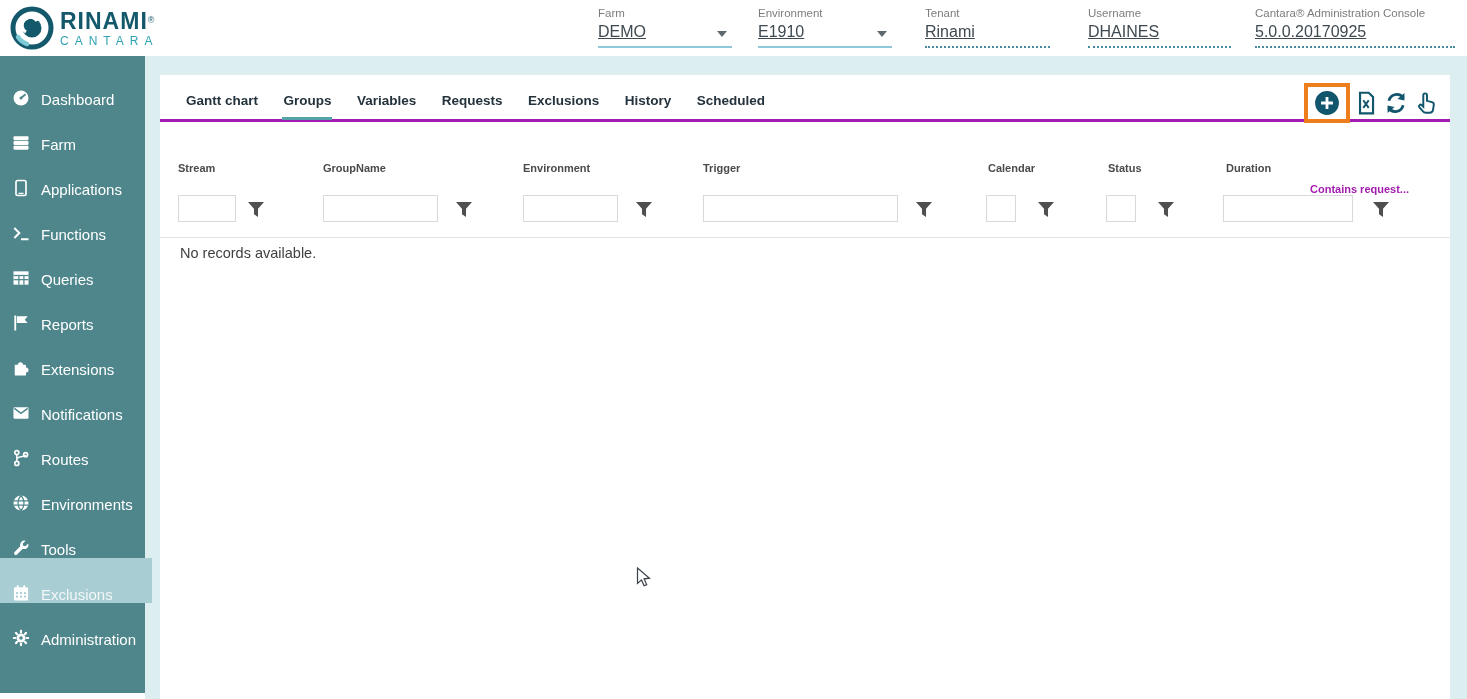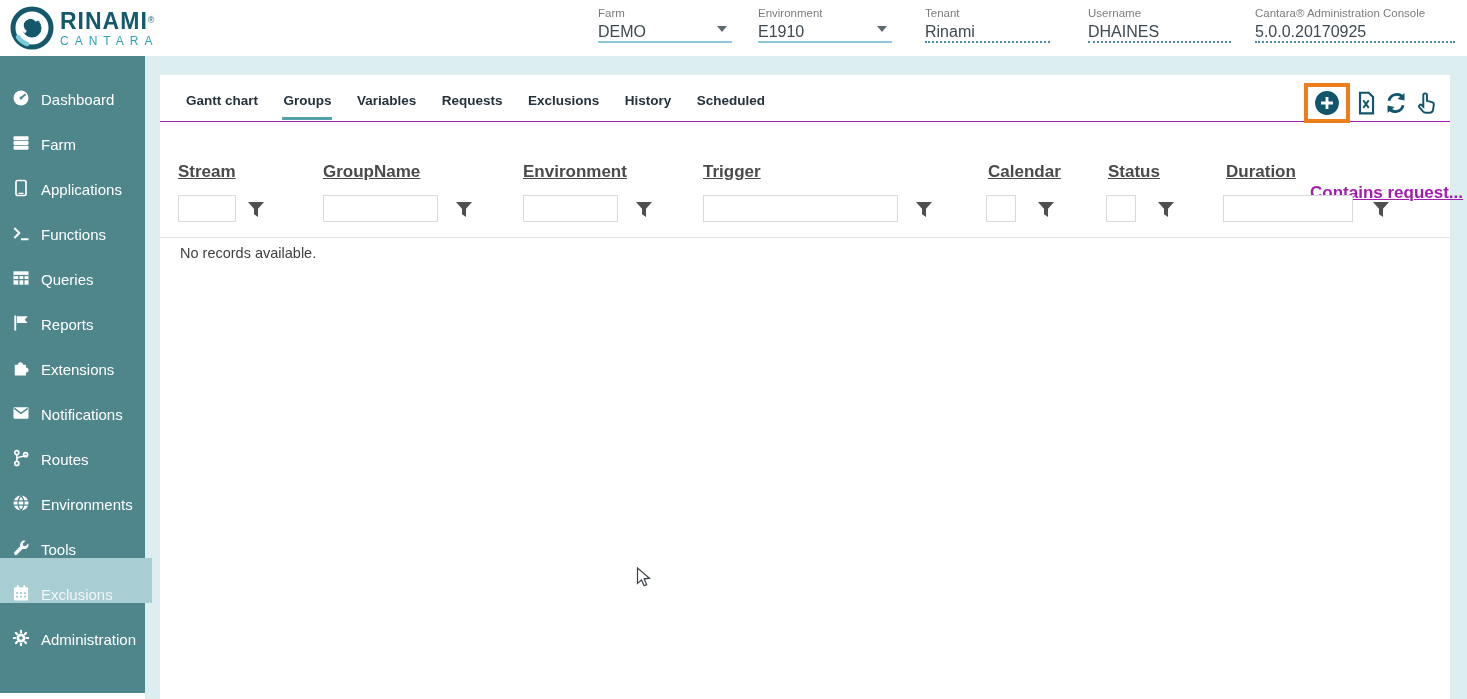--- a/index.html
+++ b/index.html
@@ -13,21 +13,21 @@
   .header { position:absolute; top:0; left:0; width:1467px; height:56px; background:#fff; z-index:5; }
   .logo { position:absolute; left:10px; top:6px; display:flex; align-items:center; }
   .logo-mark { width:44px; height:44px; }
   .logo-text { margin-left:6px; line-height:1; }
   .logo-name { font-size:23px; font-weight:bold; color:#14596b; letter-spacing:1px; }
   .logo-reg { font-size:9px; color:#14596b; vertical-align:super; }
   .logo-sub { font-size:12px; font-weight:normal; color:#2fa3b3; letter-spacing:6px; margin-top:2px; }
 
   .hfield { position:absolute; top:7px; }
   .hfield .hlabel { font-size:11.5px; color:#7d7d7d; }
-  .hfield .hvalue { font-size:16px; color:#3e4950; margin-top:4px; white-space:nowrap; }
+  .hfield .hvalue { font-size:16px; color:#3e4950; margin-top:4px; padding-bottom:5px; white-space:nowrap;text-decoration:underline; }
   .hfield.dropdown .hvalue { border-bottom:2px solid #8ec8da; }
   .hfield.readonly .hvalue { border-bottom:2px dotted #4a8ba1; }
   .hf-farm { left:598px; width:134px; }
   .hf-env  { left:758px; width:134px; }
   .hf-tenant { left:925px; width:125px; }
   .hf-user { left:1088px; width:143px; }
   .hf-console { left:1255px; width:200px; }
   .dd-arrow { position:absolute; right:5px; bottom:11px; width:0; height:0;
     border-left:5px solid transparent; border-right:5px solid transparent; border-top:6px solid #5f6a70; }
 
@@ -37,34 +37,34 @@
     color:#ffffff; font-size:15px; cursor:pointer; white-space:nowrap; }
   .side-item .sicon { width:20px; height:20px; margin-right:10px; flex:0 0 20px; display:inline-flex; }
   .side-item.active { width:152px; background:#a8cdd2; color:#f2f7f8; }
   .sicon svg { width:20px; height:20px; }
 
   
   .canvas { position:absolute; left:145px; top:56px; width:1322px; height:643px; background:#ddeef1; }
   .panel { position:absolute; left:15px; top:19px; width:1290px; height:624px; background:#ffffff; }
 
   
-  .tabs-row { position:absolute; top:0; left:0; right:0; height:47px; border-bottom:1px solid #a21caf; padding-left:25px; }
+  .tabs-row { position:absolute; top:0; left:0; right:0; height:47px; border-bottom:3px solid #a21caf; padding-left:25px; }
   .tab { display:inline-block; margin-right:19px; padding:18px 1px 9px 1px; font-size:13.5px; font-weight:bold;
     color:#24323c; border-bottom:3px solid transparent; cursor:pointer; }
   .tab.active { border-bottom-color:#53a2a7; }
 
   
   .toolbar { position:absolute; top:8px; right:10px; display:flex; align-items:center; }
   .orange-box { border:4px solid #ee7e1c; width:46px; height:40px; display:flex; align-items:center; justify-content:center; }
   .tbtn { display:inline-flex; align-items:center; justify-content:center; width:28px; height:32px; margin-left:2px; cursor:pointer; }
   .tbtn svg { width:26px; height:26px; }
 
   
   .filters { position:absolute; top:87px; left:0; right:0; height:75px; }
-  .fc-header { position:absolute; top:0; font-size:17px; font-weight:bold; color:#4a4a4a; white-space:nowrap;text-decoration:underline; }
+  .fc-header { position:absolute; top:0; font-size:11px; font-weight:bold; color:#4a4a4a; white-space:nowrap; }
   .fc-header.muted { color:#a21caf;margin-top:21px; }
   .fc-input { position:absolute; top:33px; height:27px; border:1px solid #d9d9d9; background:#fff; font-size:13px;
     padding:0 4px; color:#3e4950; outline:none; }
   .fc-funnel { position:absolute; top:40px; width:16px; height:15px; cursor:pointer; display:inline-flex; }
   .divider { position:absolute; top:162px; left:0; right:0; border-top:1px solid #e3e3e3; }
   .no-records { position:absolute; top:170px; left:20px; font-size:14.5px; color:#404040;text-align:right; }
 
   .cursor { position:absolute; left:636px; top:567px; z-index:9; }
 </style>
 </head>

